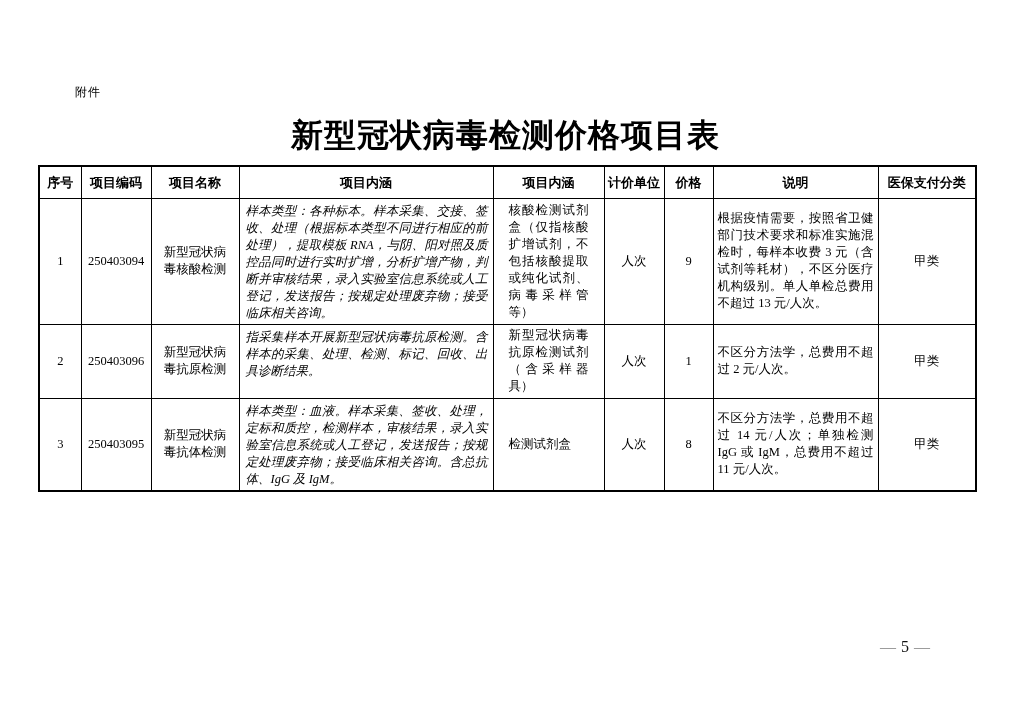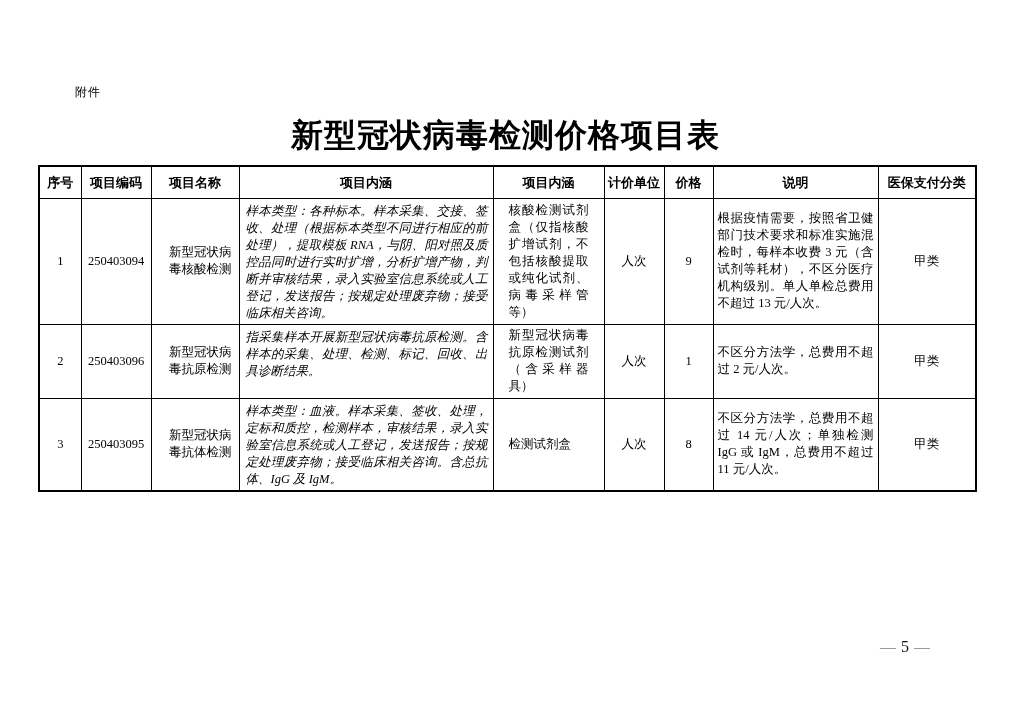--- a/index.html
+++ b/index.html
@@ -45,21 +45,21 @@
     text-align: center;
     vertical-align: middle;
     height: 32px;
     font-size: 13px;
     padding: 2px;
   }
   tr.r1 { height: 107px; }
   tr.r2 { height: 74px; }
   tr.r3 { height: 86px; }
   td.c-center { text-align: center; vertical-align: middle; padding: 2px; }
-  td.c-name   { text-align: right; vertical-align: middle; padding: 2px 7px; }
+  td.c-name   { text-align: center; vertical-align: middle; padding: 2px 7px; }
   td.c-content{ text-align: justify; vertical-align: top; padding: 4px 5px 2px 6px; font-style: italic; }
   td.c-excl   { text-align: justify; vertical-align: middle; padding: 2px 15px; }
   td.c-note   { text-align: justify; vertical-align: middle; padding: 2px 4px; }
   .page-footer {
     position: absolute;
     top: 638px; right: 80px;
     font-size: 16px;
     letter-spacing: 1px;
     white-space: nowrap;
   }

